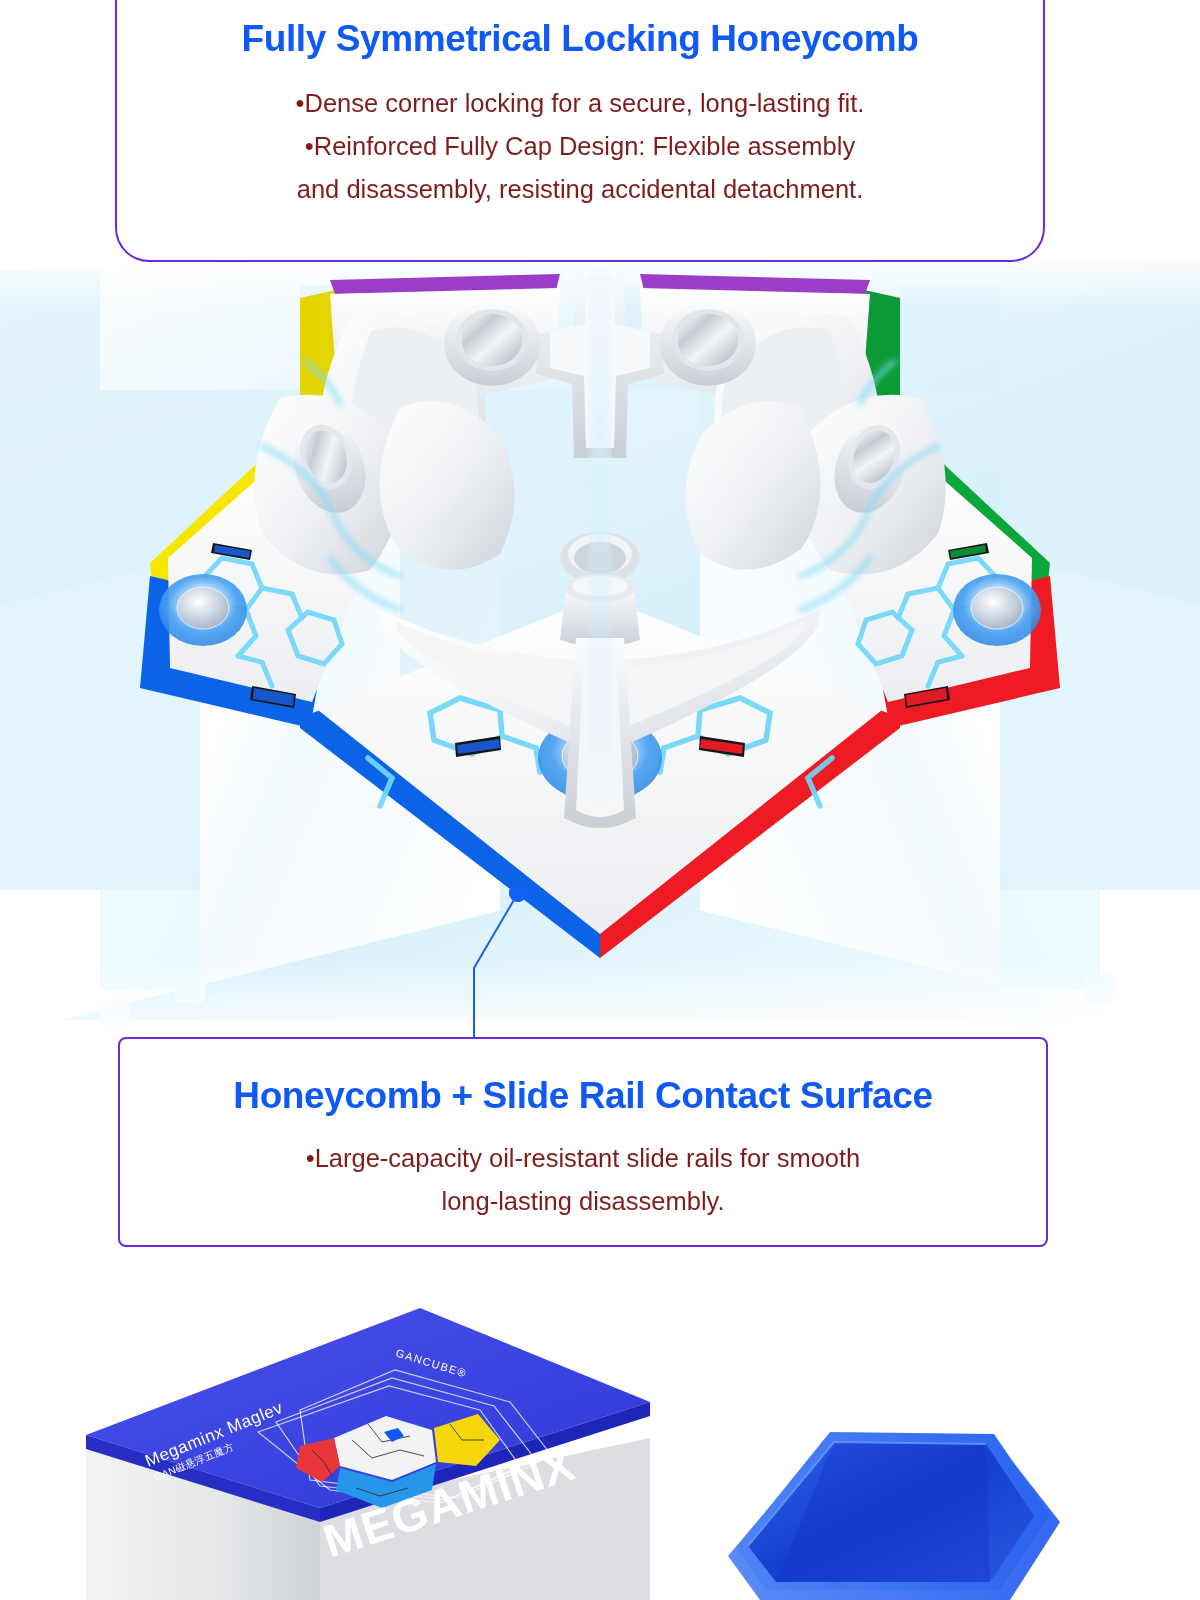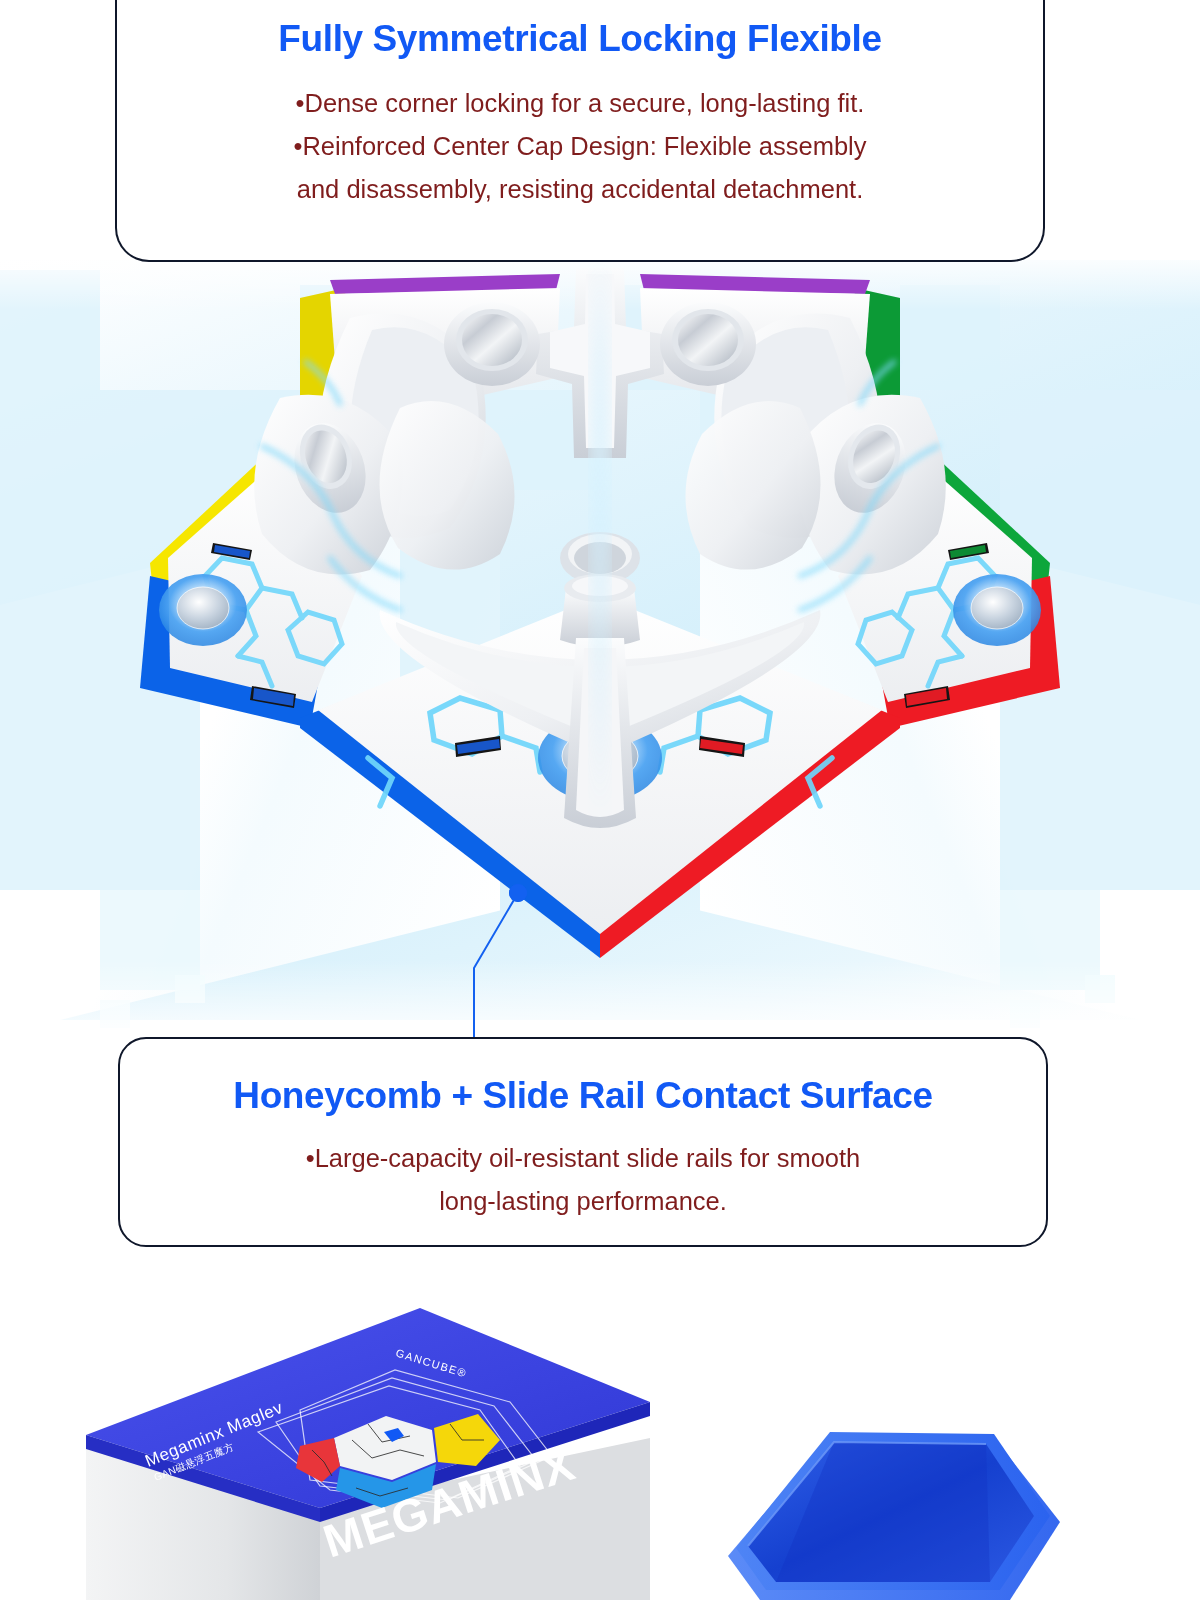--- a/index.html
+++ b/index.html
@@ -51,22 +51,22 @@
     background:#ddf2fb;
     opacity:.85;
   }
   .checker.soft { background:#e9f8fd; }
   .checker.faint { background:#f0fbfe; }
 
   
   .callout {
     position:absolute;
     background:#ffffff;
-    border:2px solid #0f172a;
-    border-radius:28px;
+    border:2px solid #6d28d9;
+    border-radius:8px;
     z-index:6;
     text-align:center;
   }
   #callout-top   { left:115px; top:-44px;  width:930px; height:306px; border-top:none; border-radius:0 0 34px 34px; }
   #callout-bottom{ left:118px; top:1037px; width:930px; height:210px; }
 
   .callout-title {
     color:#1159f5;
     font-weight:bold;
     letter-spacing:-0.4px;
@@ -326,33 +326,33 @@
   </g>
 </svg>
 </div>
 
 <svg id="connector">
   <polyline points="518,893 474,968 474,1037" fill="none" stroke="#1361f0" stroke-width="2"></polyline>
   <circle cx="518" cy="893" r="9" fill="#1361f0"></circle>
 </svg>
 
 <div class="callout" id="callout-top">
-  <div class="callout-title">Fully Symmetrical Locking Flexible</div>
+  <div class="callout-title">Fully Symmetrical Locking Honeycomb</div>
   <div class="callout-body">
     <div class="callout-line">•Dense corner locking for a secure, long-lasting fit.</div>
-    <div class="callout-line">•Reinforced Center Cap Design: Flexible assembly</div>
+    <div class="callout-line">•Reinforced Fully Cap Design: Flexible assembly</div>
     <div class="callout-line">and disassembly, resisting accidental detachment.</div>
   </div>
 </div>
 
 <div class="callout" id="callout-bottom">
   <div class="callout-title">Honeycomb + Slide Rail Contact Surface</div>
   <div class="callout-body">
     <div class="callout-line">•Large-capacity oil-resistant slide rails for smooth</div>
-    <div class="callout-line">long-lasting performance.</div>
+    <div class="callout-line">long-lasting disassembly.</div>
   </div>
 </div>
 
 <div id="packaging">
 <svg width="1200" height="310" viewBox="0 0 1200 310" xmlns="http://www.w3.org/2000/svg">
   <defs>
     <linearGradient id="lidG" x1="0" y1="0" x2="1" y2="1">
       <stop offset="0" stop-color="#4a52ec"></stop>
           <stop offset=".55" stop-color="#3b43e0"></stop>
           <stop offset="1" stop-color="#2f37d4"></stop>

